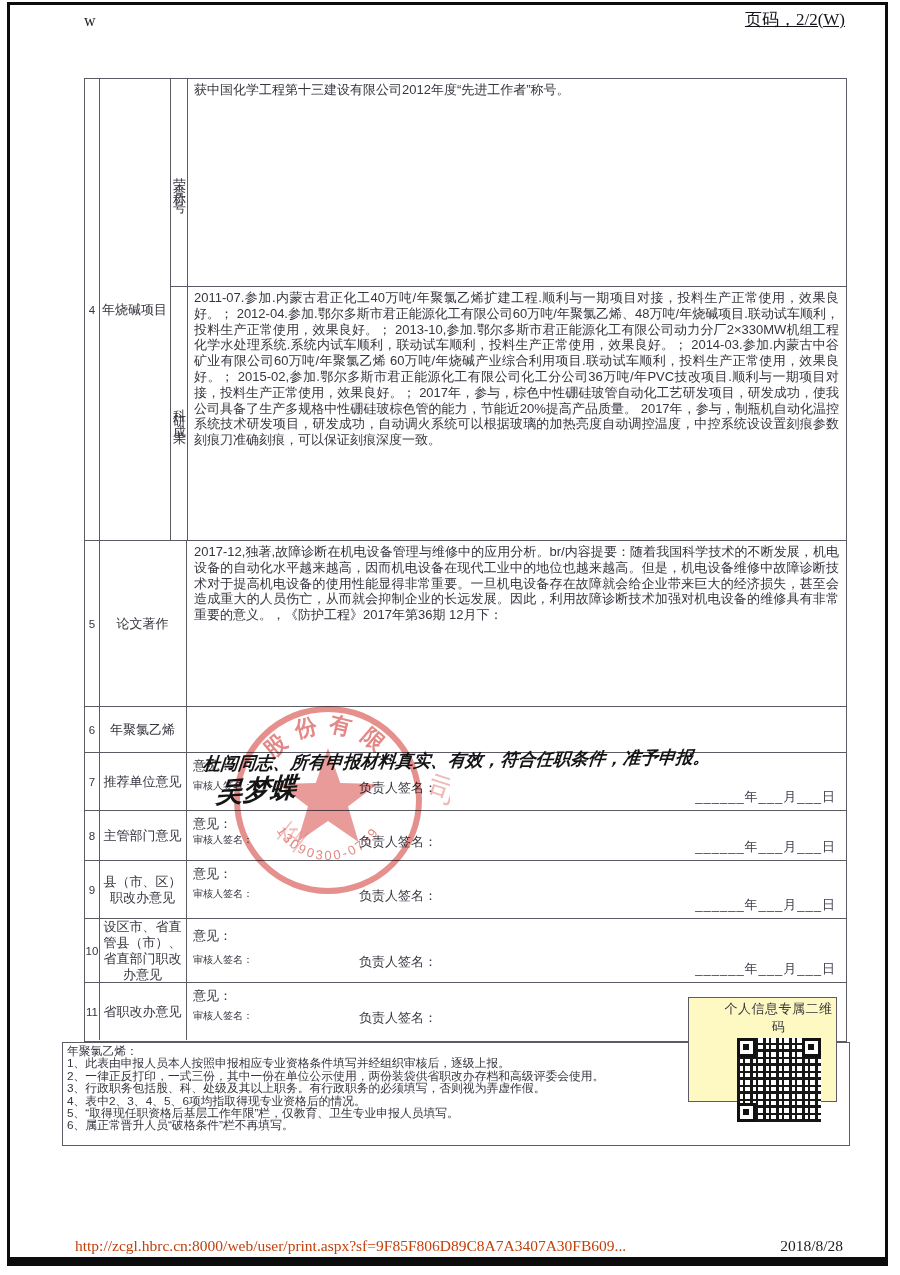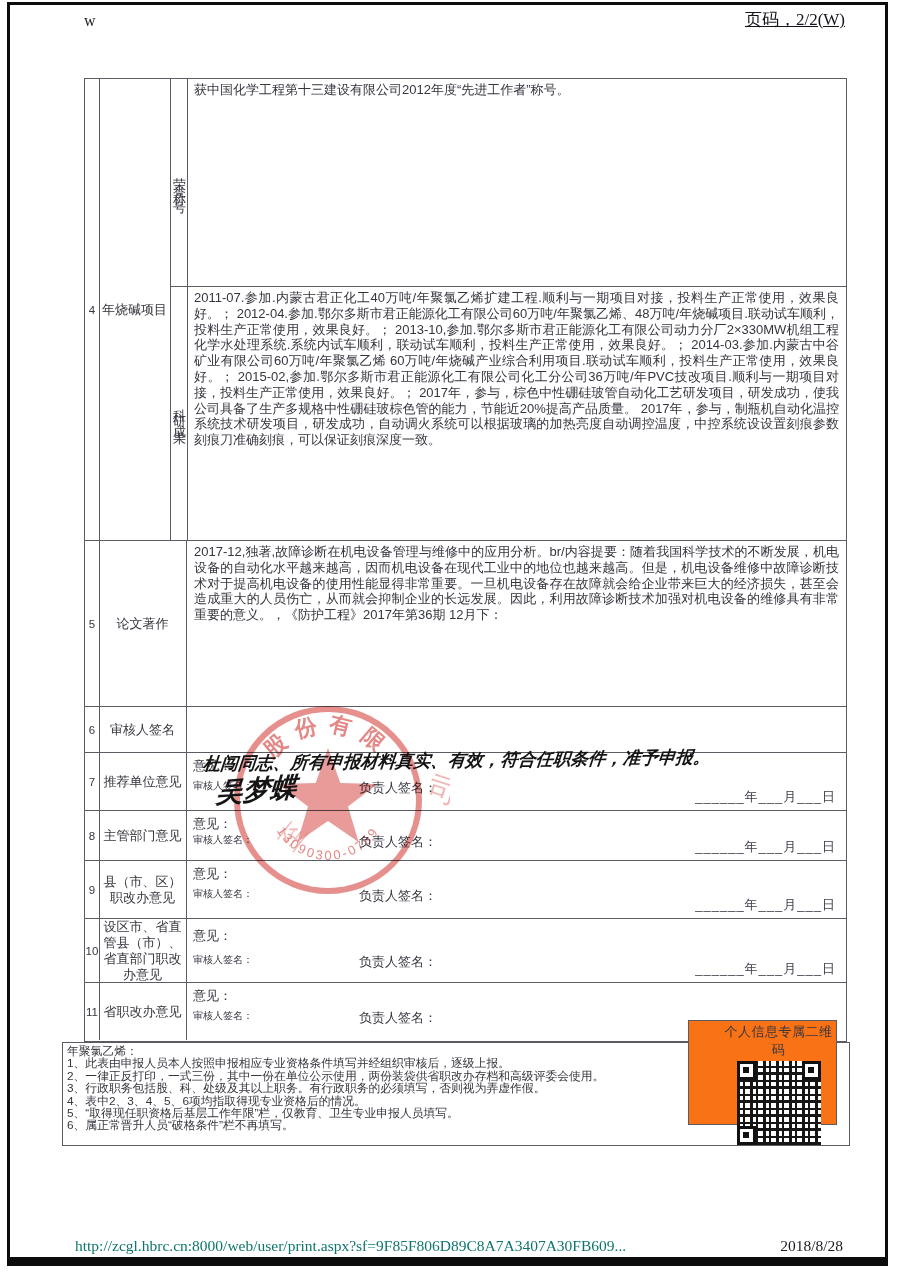--- a/index.html
+++ b/index.html
@@ -39,40 +39,40 @@
   .op-leader{ position:absolute; left:172px; top:26px; font-size:13px; }
   .op-date{ position:absolute; right:10px; bottom:4px; font-size:13px; letter-spacing:1px; color:#3e3e4c; }
   .r8 .op-reviewer,.r8 .op-leader{ top:22px; }
   .r10 .op-opinion{ top:8px; }
   .r10 .op-reviewer,.r10 .op-leader{ top:34px; }
 
   
   .notes{ position:absolute; left:62px; top:1042px; width:788px; height:104px;
           border:1px solid var(--bd); box-sizing:border-box; padding:2px 0 0 4px; }
   .notes div{ font-size:11.8px; line-height:12.4px; white-space:nowrap; }
-  .qrbox{ position:absolute; left:688px; top:1020px; width:149px; height:105px;
-          border:1px solid var(--bd); background:#f97316; box-sizing:border-box;padding-left:32px; }
+  .qrbox{ position:absolute; left:688px; top:997px; width:149px; height:105px;
+          border:1px solid var(--bd); background:#fef9c3; box-sizing:border-box;padding-left:32px; }
   .qrbox .qlabel{ text-align:center; font-size:13px; padding-top:2px; letter-spacing:0.5px;}
   .qr{ position:relative; width:84px; height:84px; margin:2px auto 0 auto;
        background:
         repeating-linear-gradient(90deg,#161616 0 3px,transparent 3px 6px,#161616 6px 8px,transparent 8px 13px),
         repeating-linear-gradient(0deg,#161616 0 3px,#ffffff 3px 7px,#161616 7px 9px,#ffffff 9px 14px); }
   .f{ position:absolute; width:19px; height:19px; background:#fff; border:3.5px solid #111; box-sizing:border-box;}
   .f i{ position:absolute; left:3px; top:3px; width:6px; height:6px; background:#111; display:block;}
   .f.tl{ left:0; top:0; } .f.tr{ right:0; top:0; } .f.bl{ left:0; bottom:0; }
 
   
   .hand{ position:absolute; font-weight:700; color:#141414; font-style:italic;
          font-family:"Liberation Sans","DejaVu Sans",sans-serif; }
   .hand.note{ left:203px; top:748px; width:540px; font-size:17.5px; transform:rotate(-0.8deg) skewX(-6deg); }
   .hand.sig{ left:216px; top:772px; font-size:27px; transform:rotate(-4deg) skewX(-8deg); }
   .seal{ position:absolute; left:230px; top:700px; mix-blend-mode:multiply; opacity:0.88; }
 
   .footer-url{ position:absolute; left:75px; top:1237px; font-family:"Liberation Serif",serif;
-         font-size:15.5px; color:#0f766e; }
+         font-size:15.5px; color:#c2410c; }
   .footer-date{ position:absolute; right:57px; top:1237px; font-family:"Liberation Serif",serif;
          font-size:15.5px; color:#1b1b22; }
 </style>
 </head>
 <body>
 
 <div class="frame"></div>
 
 <div class="corner-mark">w</div>
 <div class="page-label">页码，2/2(W)</div>
@@ -103,21 +103,21 @@
   <div class="row" style="top:462px; height:166px;">
     <div class="c-num">5</div>
     <div class="c-label">论文著作</div>
     <div class="c-content">
       <div class="p">2017-12,独著,故障诊断在机电设备管理与维修中的应用分析。br/内容提要：随着我国科学技术的不断发展，机电设备的自动化水平越来越高，因而机电设备在现代工业中的地位也越来越高。但是，机电设备维修中故障诊断技术对于提高机电设备的使用性能显得非常重要。一旦机电设备存在故障就会给企业带来巨大的经济损失，甚至会造成重大的人员伤亡，从而就会抑制企业的长远发展。因此，利用故障诊断技术加强对机电设备的维修具有非常重要的意义。，《防护工程》2017年第36期 12月下：</div>
     </div>
   </div>
 
   <div class="row" style="top:628px; height:46px;">
     <div class="c-num">6</div>
-    <div class="c-label">审核人签名</div>
+    <div class="c-label">年聚氯乙烯</div>
     <div class="c-content"></div>
   </div>
 
   <div class="row r7" style="top:674px; height:58px;">
     <div class="c-num">7</div>
     <div class="c-label">推荐单位意见</div>
     <div class="c-content">
       <span class="op-opinion">意见：</span>
       <span class="op-reviewer">审核人签名：</span>
       <span class="op-leader">负责人签名：</span>

